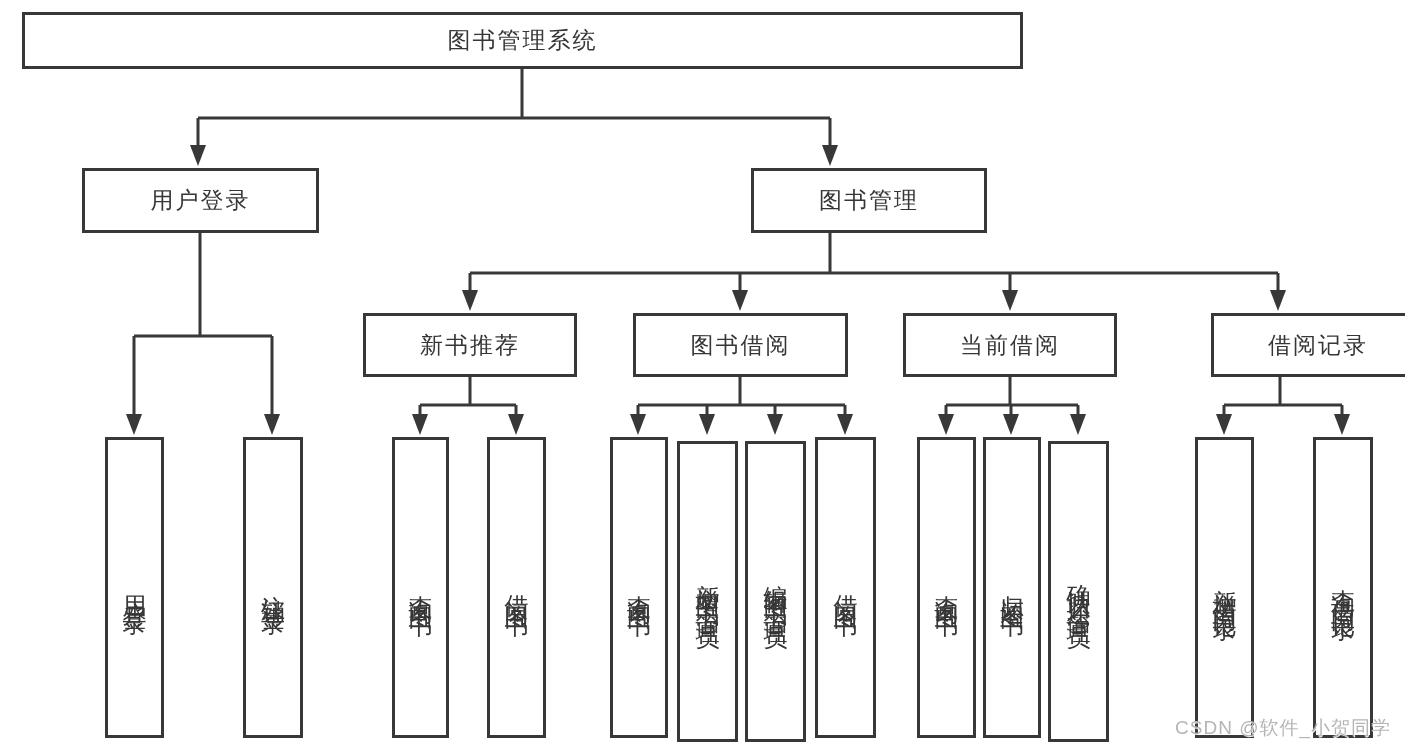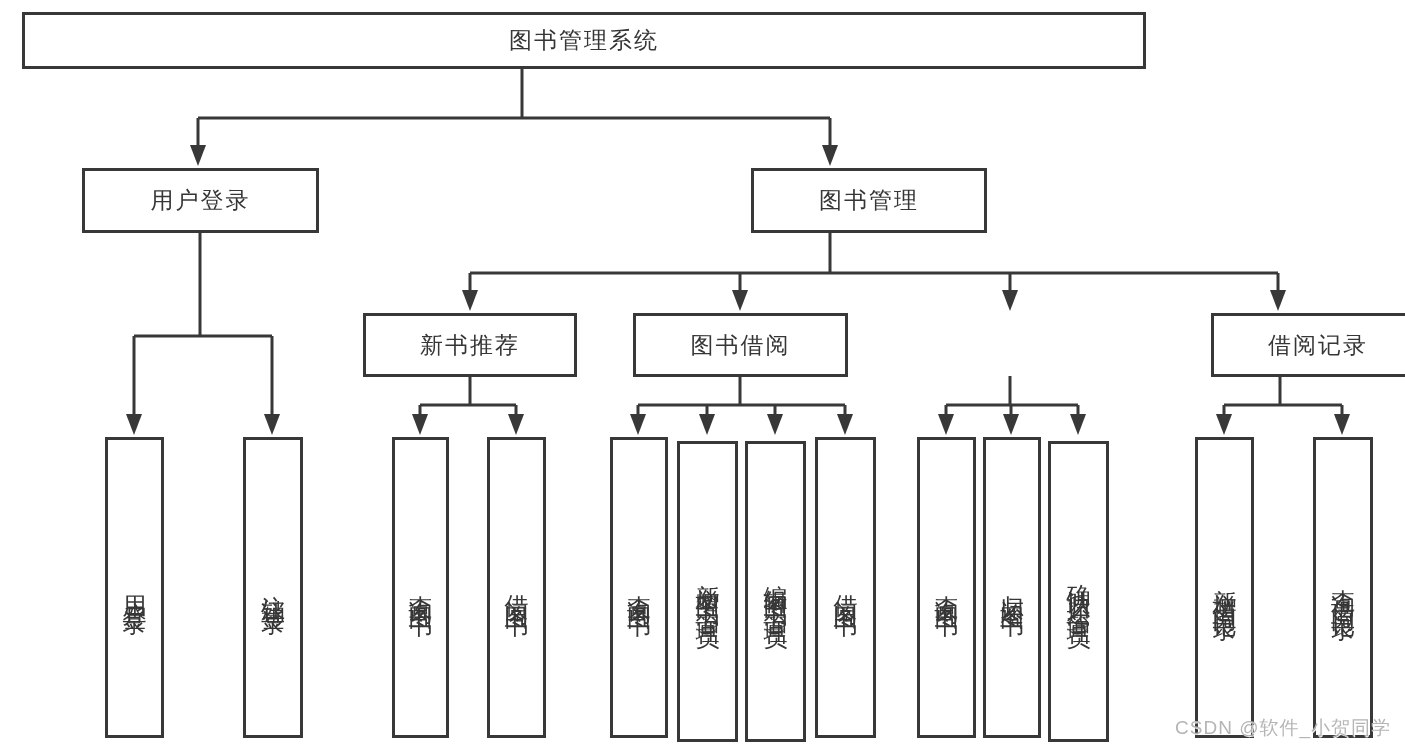--- a/index.html
+++ b/index.html
@@ -25,21 +25,21 @@
     align-items: center;
     justify-content: center;
     color: var(--text, #363636);
   }
   .h-node {
     font-size: 23px;
     letter-spacing: 2px;
     white-space: nowrap;
   }
   .root-node {
-    left: 22px; top: 12px; width: 1124px; height: 57px;
+    left: 22px; top: 12px; width: 1001px; height: 57px;
   }
   .leaf {
     top: 437px;
     height: 301px;
     font-size: 24px;
     writing-mode: vertical-rl;
     text-orientation: mixed;
     letter-spacing: 6px;
     line-height: 1;
   }
@@ -91,20 +91,21 @@
     </g>
   </svg>
 
   <div class="node h-node root-node">图书管理系统</div>
 
   <div class="node h-node" style="left:82px; top:168px; width:237px; height:65px;">用户登录</div>
   <div class="node h-node" style="left:751px; top:168px; width:236px; height:65px;">图书管理</div>
 
   <div class="node h-node" style="left:633px; top:313px; width:215px; height:64px;">图书借阅</div>
   <div class="node h-node" style="left:363px; top:313px; width:214px; height:64px;">新书推荐</div>
+  <div class="node h-node" style="left:903px; top:313px; width:214px; height:64px;">当前借阅</div>
   <div class="node h-node" style="left:1211px; top:313px; width:214px; height:64px;">借阅记录</div>
 
   <div class="node leaf" style="left:105px; width:59px;">用户登录</div>
   <div class="node leaf" style="left:243px; width:60px;">注销登录</div>
 
   <div class="node leaf" style="left:392px; width:57px;">查询图书</div>
   <div class="node leaf" style="left:487px; width:59px;">借阅图书</div>
 
   <div class="node leaf" style="left:610px; width:58px;">查询图书</div>
   <div class="node leaf leaf-lower" style="left:677px; width:61px;">新增图书（管理员）</div>

